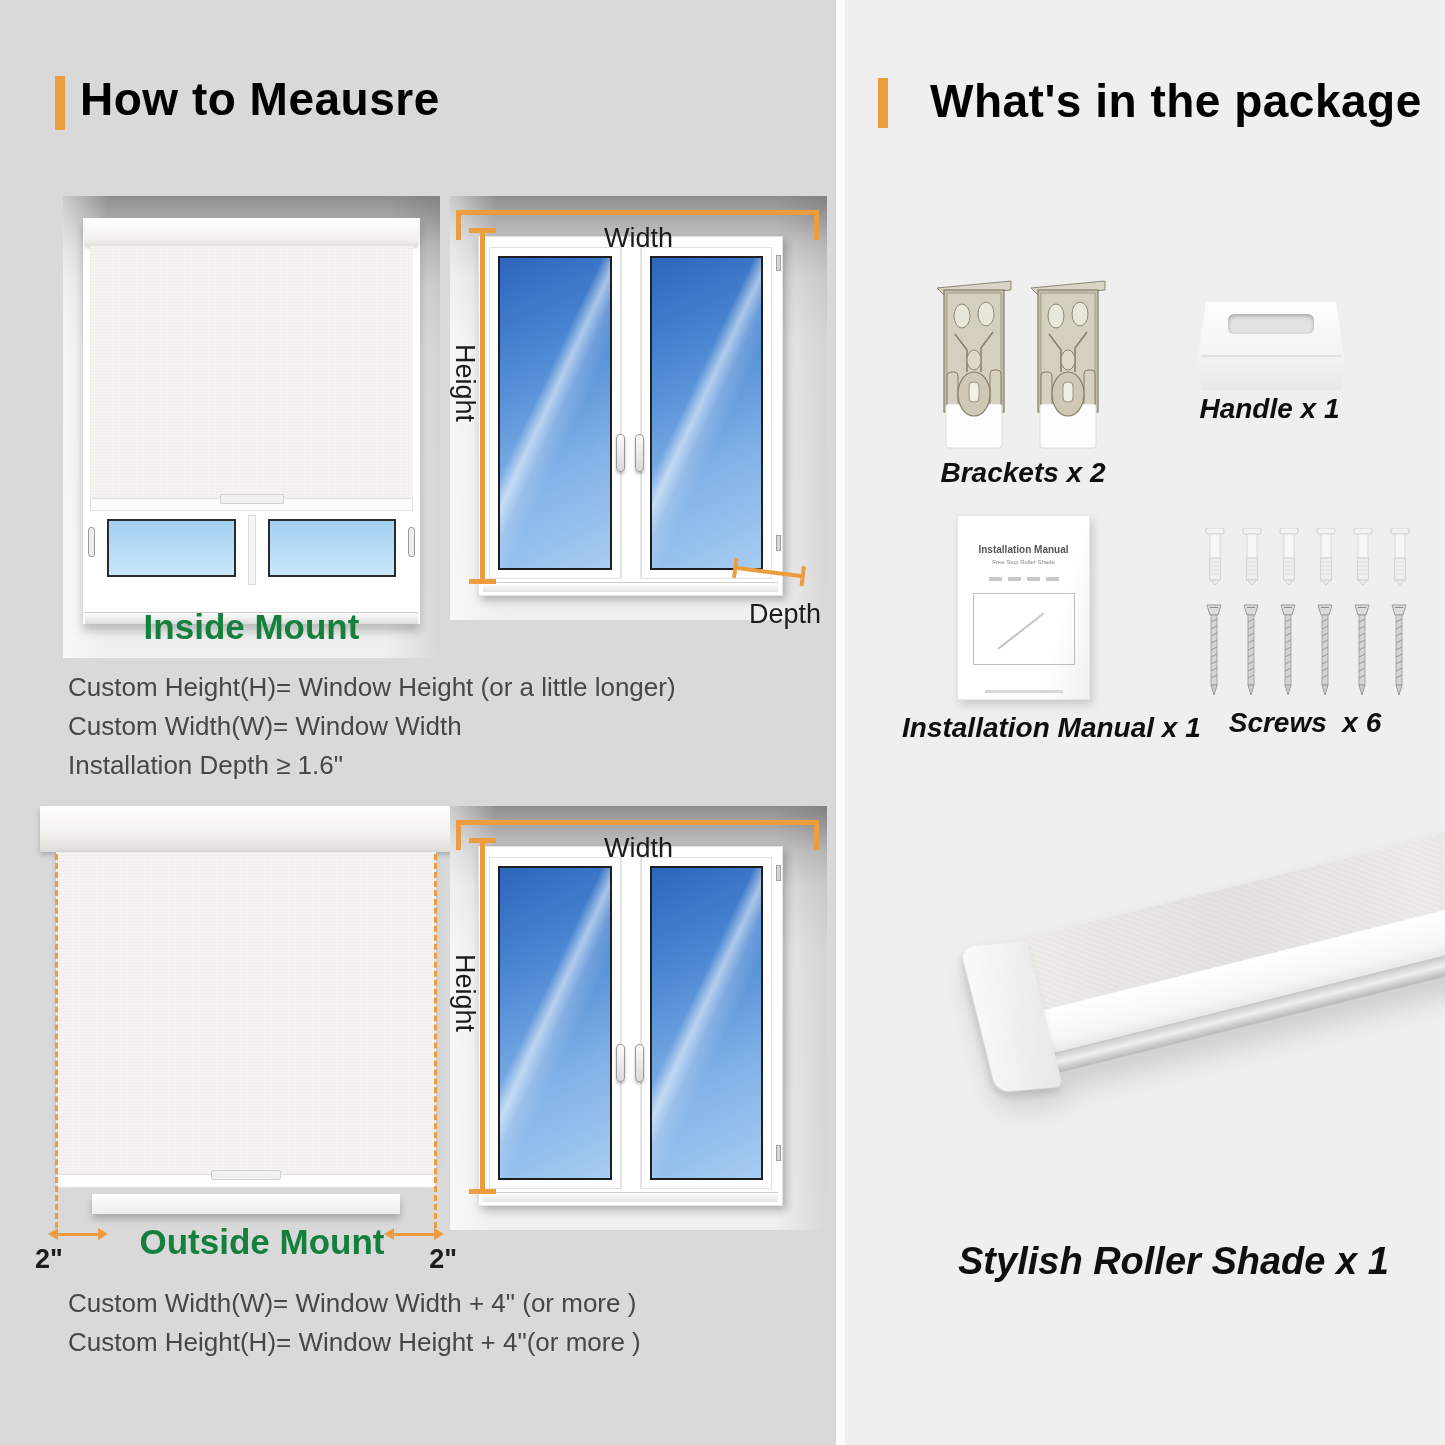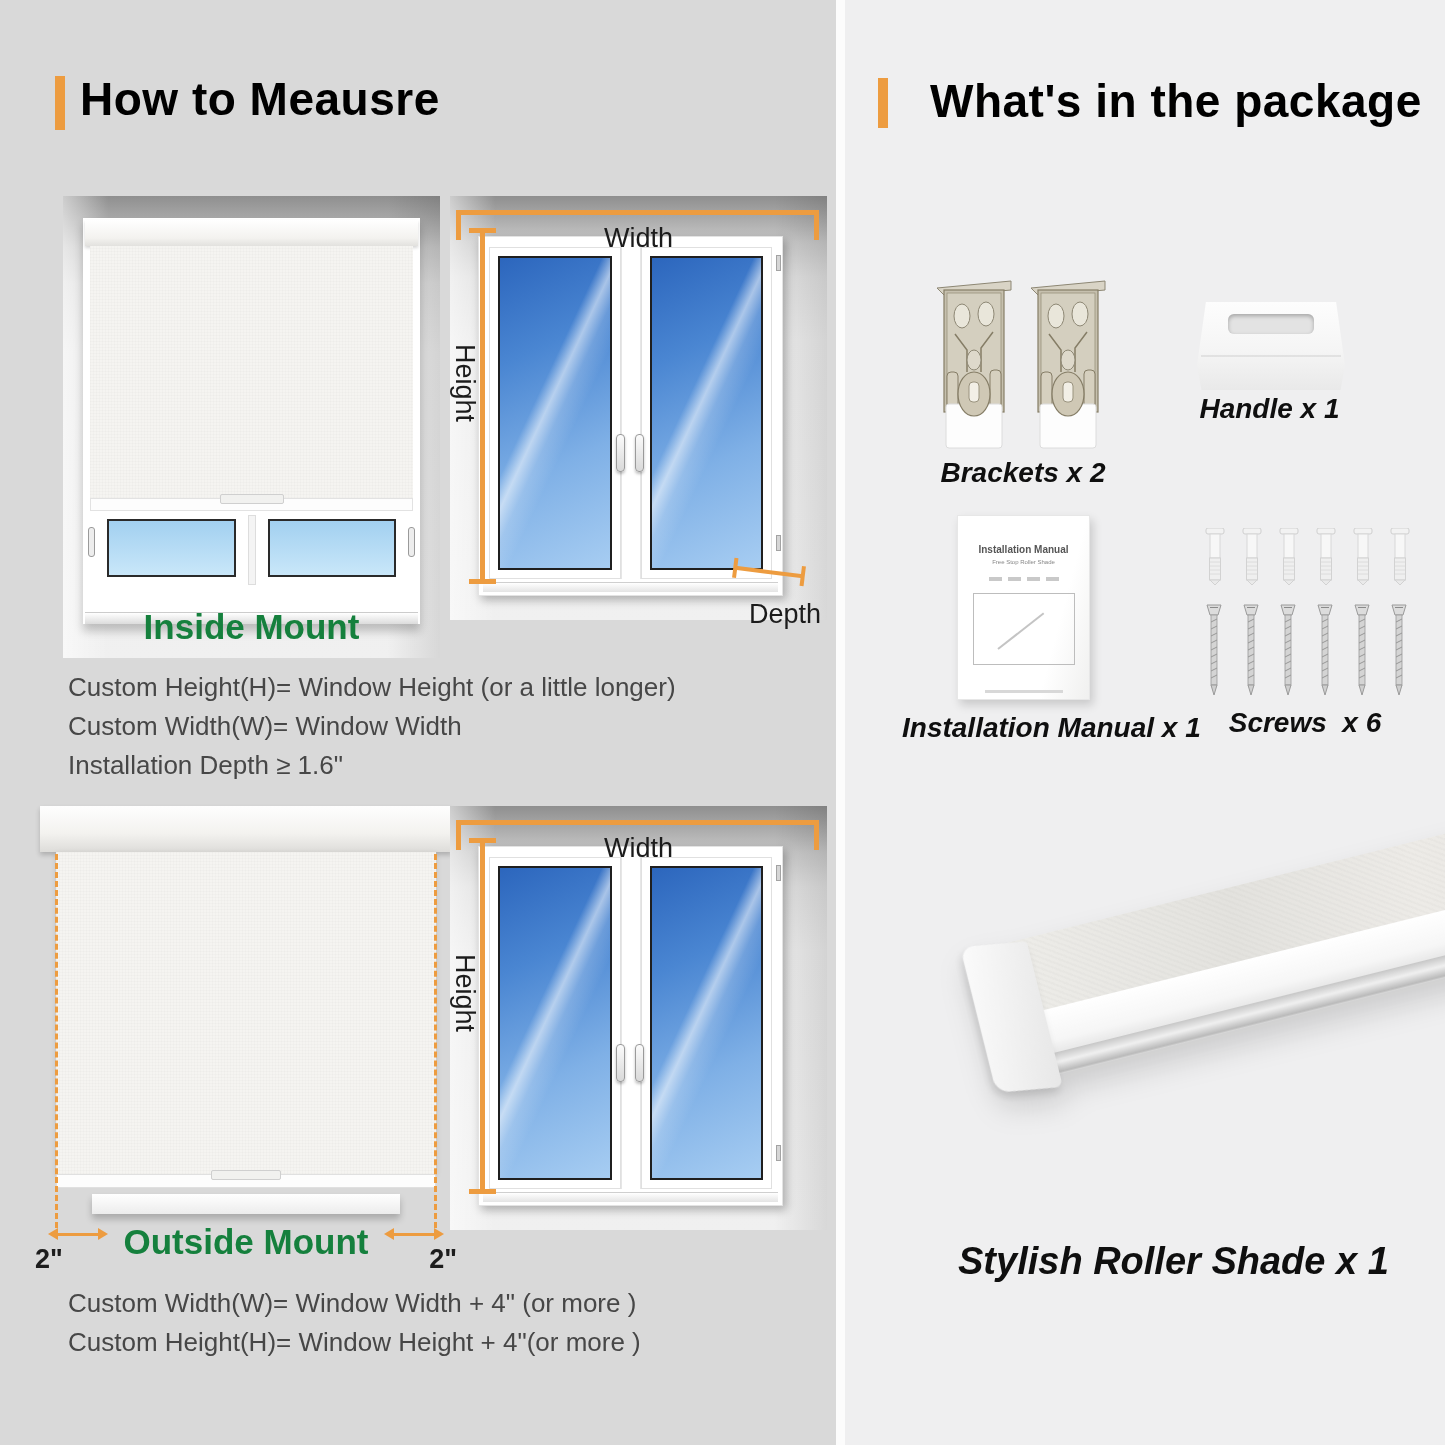--- a/index.html
+++ b/index.html
@@ -245,21 +245,21 @@
         <div class="hinge" style="top:18px;"></div>
         <div class="hinge" style="bottom:44px;"></div>
         <div class="wd-sill"></div>
       </div>
       <div class="m-width"></div>
       <div class="label-width">Width</div>
       <div class="m-height"></div>
       <div class="label-height">Height</div>
     </div>
 
-    <div class="abs mount-caption" style="left:40px; top:1222px; width:412px;">Outside Mount</div>
+    <div class="abs mount-caption" style="left:56px; top:1222px; width:412px;">Outside Mount</div>
 
     <div class="abs measure-text" style="left:68px; top:1284px;">
       <div>Custom Width(W)= Window Width + 4" (or more )</div>
       <div>Custom Height(H)= Window Height + 4"(or more )</div>
     </div>
   </section>
 
   <section>
     <div class="abs accent-bar" style="left:878px; top:78px; height:50px;"></div>
     <h1 class="abs section-heading" style="left:902px; top:74px;margin-left:28px;">What's in the package</h1>

